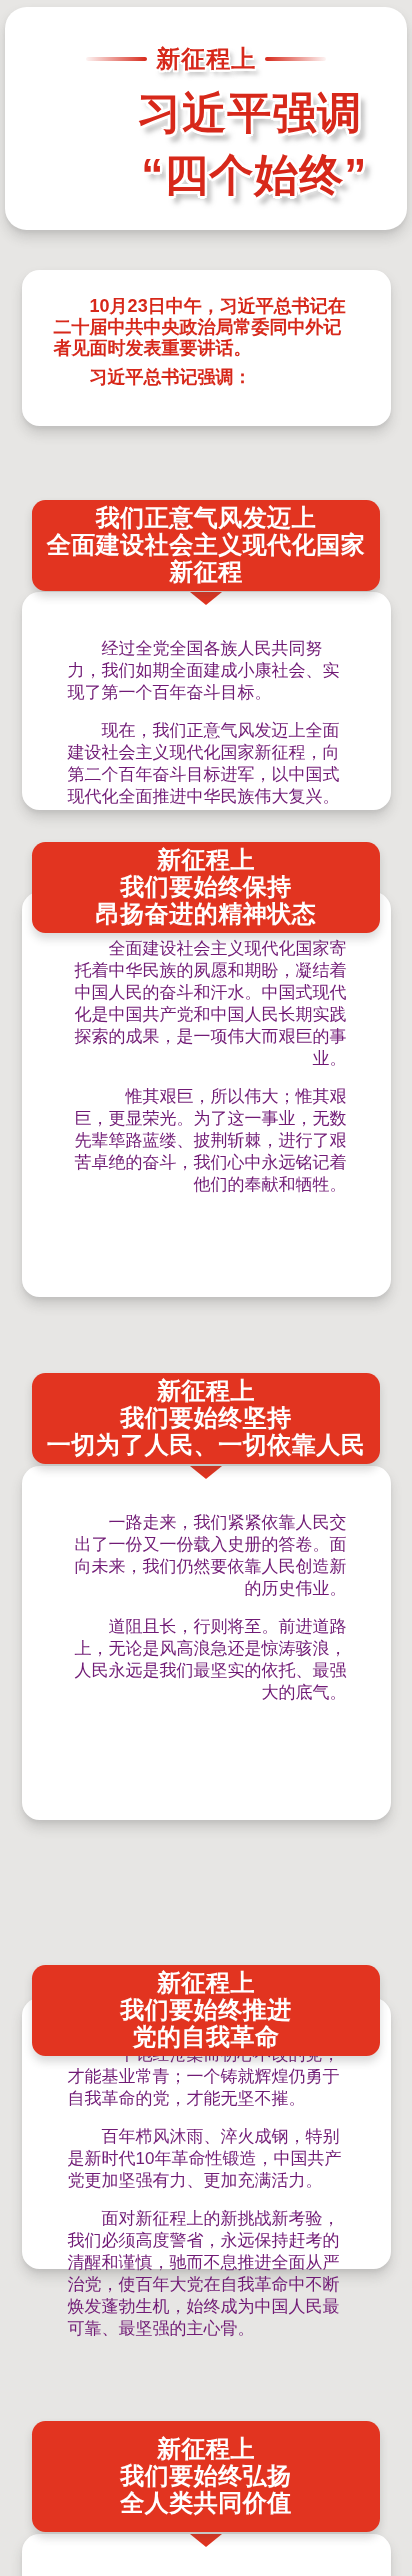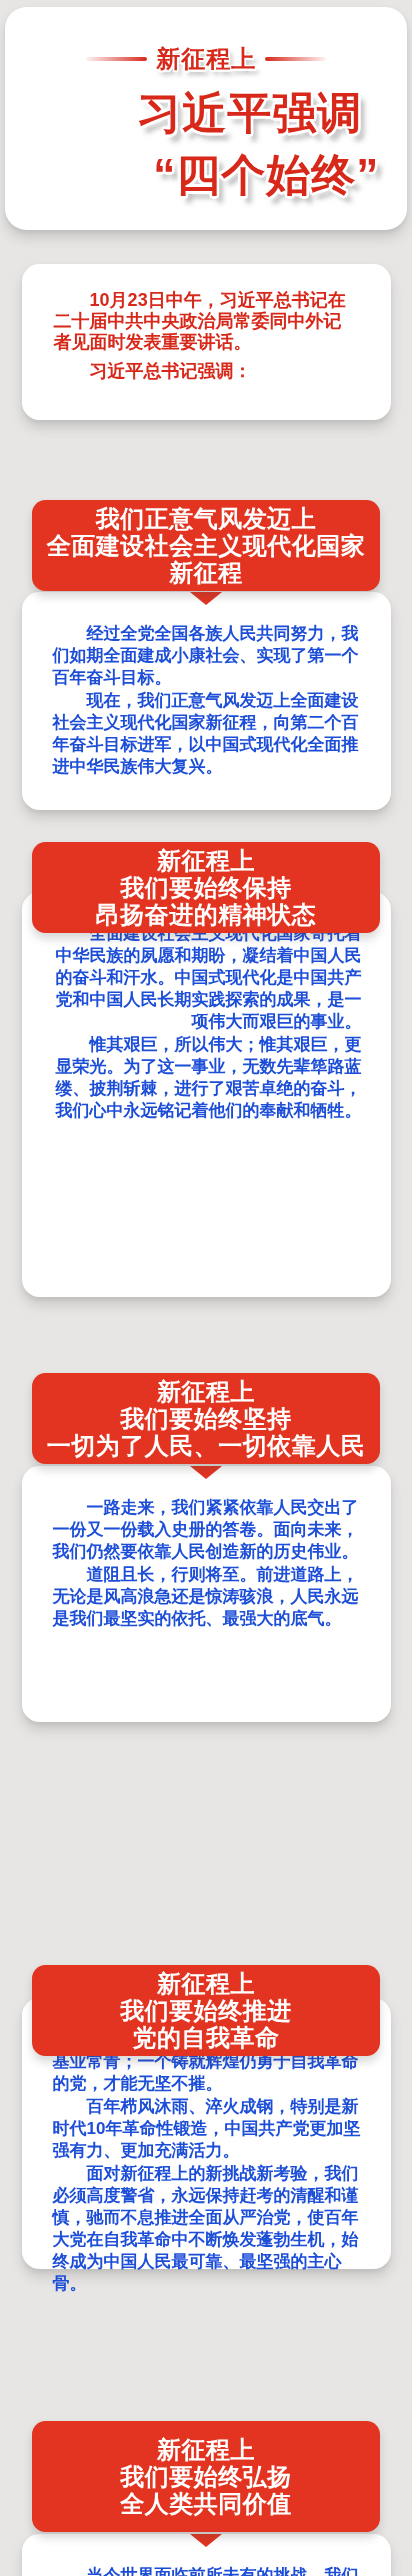--- a/index.html
+++ b/index.html
@@ -62,25 +62,25 @@
     color: #d7281a;
     font-size: 44px;
     line-height: 53px;
     letter-spacing: 1px;
     text-shadow:
       -2.1px -2.1px 0 #fff, 2.1px -2.1px 0 #fff, -2.1px 2.1px 0 #fff, 2.1px 2.1px 0 #fff,
       -2.6px 0 0 #fff, 2.6px 0 0 #fff, 0 -2.6px 0 #fff, 0 2.6px 0 #fff,
       5.7px 6.7px 5.2px rgba(110,110,110,0.50);
   }
   .title-line1 { margin-top: 11.3px; padding-left: 87px; text-align: center; }
-  .title-line2 { margin-top: 8.2px; padding-right: 28px; text-align: right; }
+  .title-line2 { margin-top: 8.2px; padding-right: 40px; text-align: right; }
 
   
   .intro-card {
-    top: 264px;
+    top: 270px;
     height: 156px;
     padding: 26px 32px 0 32px;
   }
   .intro-card p {
     margin: 0;
     text-indent: 2em;
     font-size: 18px;
     line-height: 21px;
     font-weight: 700;
     color: #d7281a;
@@ -92,20 +92,21 @@
     position: absolute;
     left: 32px;
     width: 348px;
     background: #e23420;
     border-radius: 13.4px;
     box-shadow: 0 5.2px 8.2px rgba(70,70,70,0.20);
     display: flex;
     align-items: center;
     justify-content: center;
     z-index: 2;
+    font-family: Liberation Serif, serif;
   }
   .redbox-text {
     white-space: pre-line;
     text-align: center;
     color: #ffffff;
     font-size: 24px;
     line-height: 27px;
     font-weight: 900;
     letter-spacing: 0.5px;
   }
@@ -117,35 +118,35 @@
     top: 0;
     left: 50%;
     transform: translateX(-50%);
     width: 0;
     height: 0;
     border-left: 16px solid transparent;
     border-right: 16px solid transparent;
     border-top: 13.4px solid #e23420;
   }
   .body-card p {
-    margin: 1px;
+    margin: 16px;
     text-indent: 2em;
     font-size: 17px;
     line-height: 22px;
-    font-weight: 700;
-    color: #1d4ed8;
+    font-weight: 400;
+    color: #701a75;
   }
 
   
   #box1  { top: 500px;  height: 91px; }
   #card1 { top: 592px; height: 218px; }
   #box2  { top: 842px; height: 91px; }
   #card2 { top: 892px; height: 405px; text-align: right; }
   #box3  { top: 1373px; height: 91px; }
-  #card3 { top: 1466px; height: 256px; }
+  #card3 { top: 1466px; height: 354px; text-align: right; }
   #box4  { top: 1965px; height: 91px; }
   #card4 { top: 1998px; height: 271px; }
   #box5  { top: 2421px; height: 111px; }
   #card5 { top: 2534px; height: 242px; }
 </style>
 </head>
 <body>
 
 <div class="page">
 

